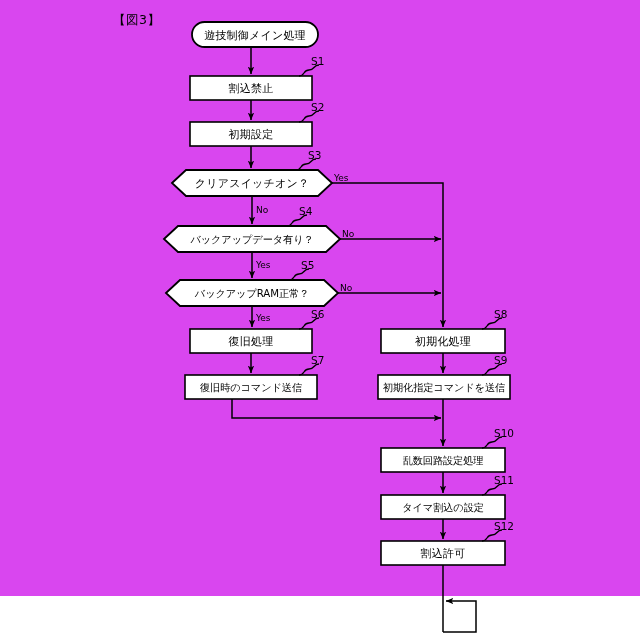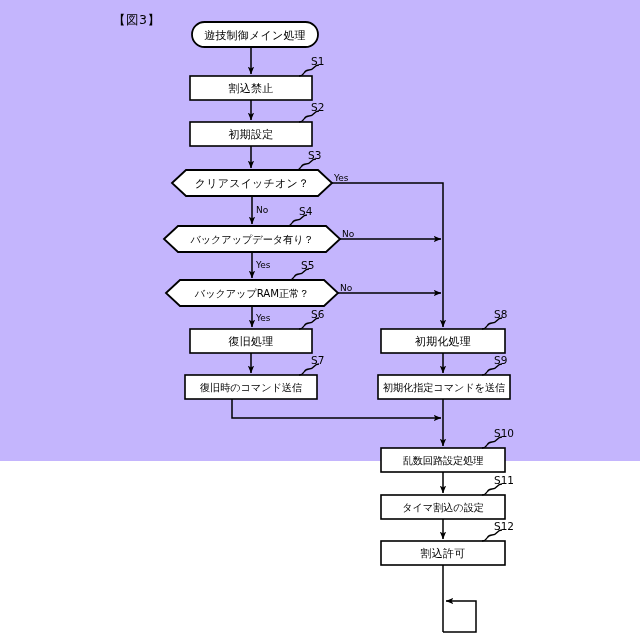--- a/index.html
+++ b/index.html
@@ -9,22 +9,22 @@
   }
   body {
     width: 640px;
     height: 640px;
     font-family: "DejaVu Sans", "Liberation Sans", sans-serif;
     overflow: hidden;
   }
   #figure-root {
     position: relative;
     width: 640px;
-    height: 461px;
-    background: #c4b5fd;
+    height: 596px;
+    background: #d946ef;
   }
   #flow-svg {
     position: absolute;
     left: 0;
     top: 0;
     width: 640px;
     height: 640px;
     display: block;
   }
   .node-shape {

